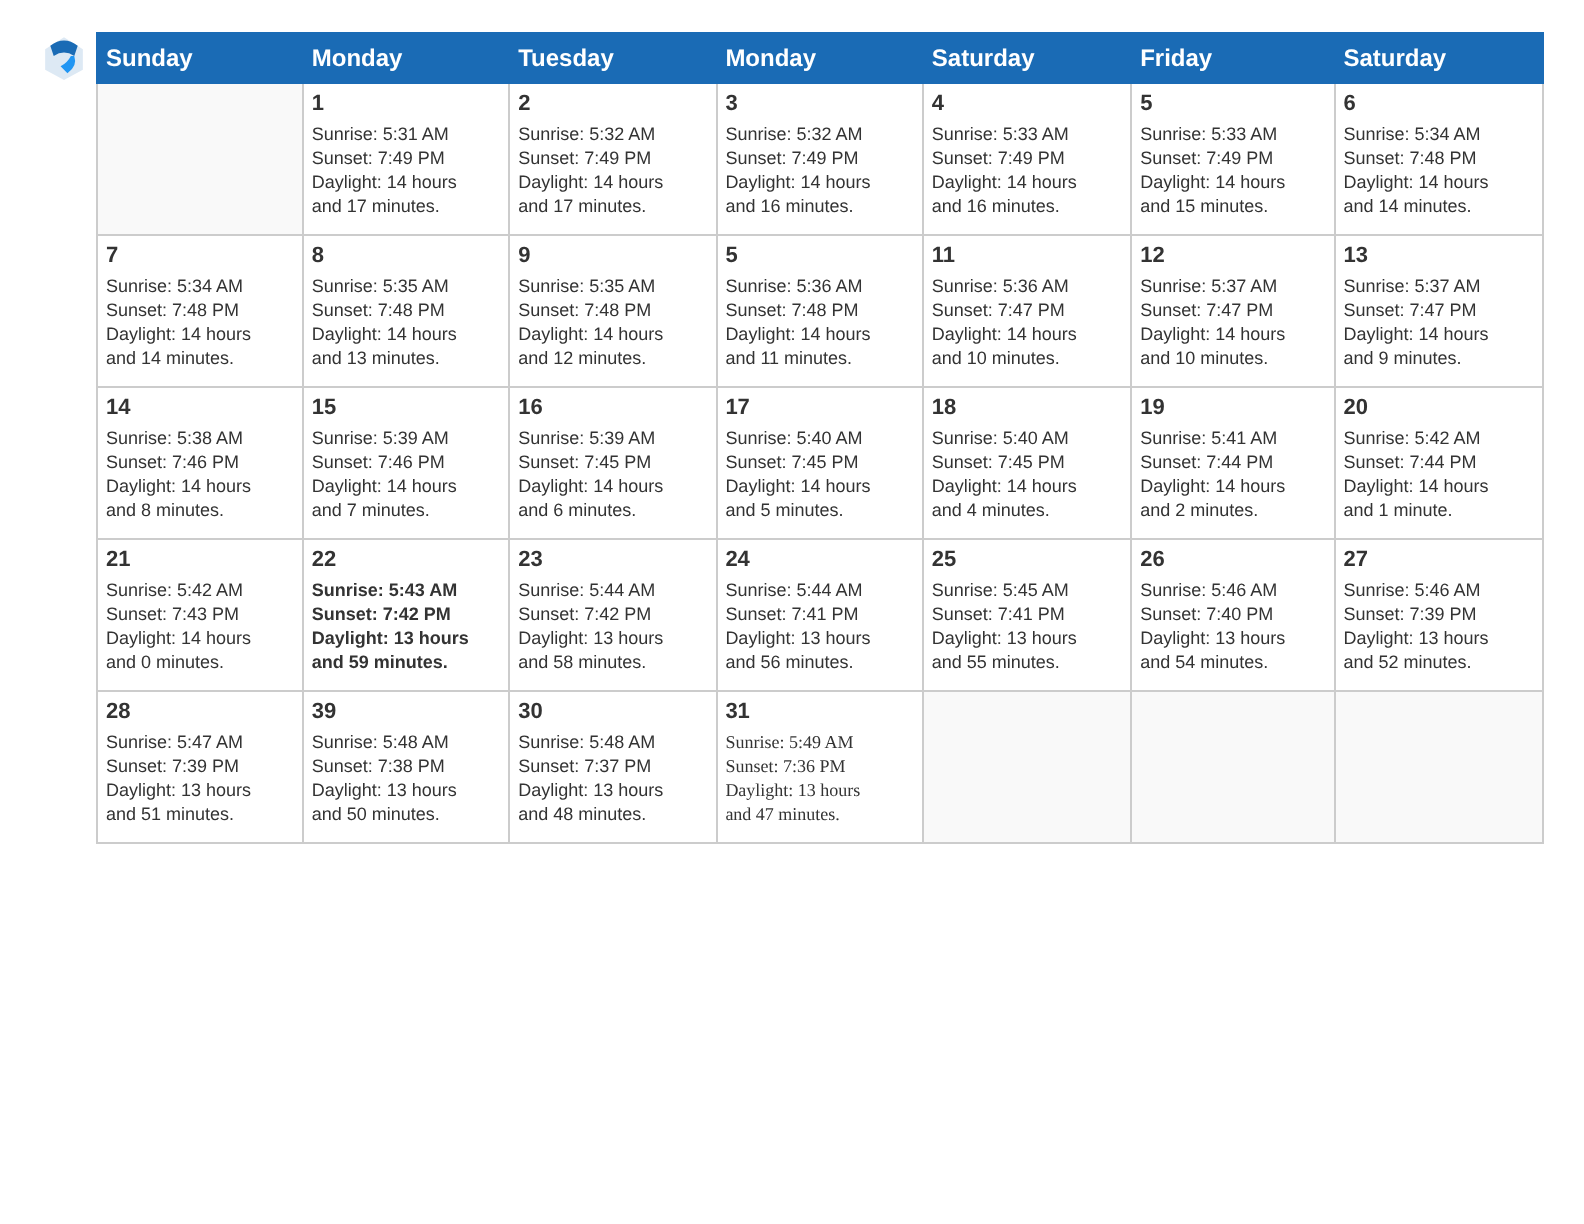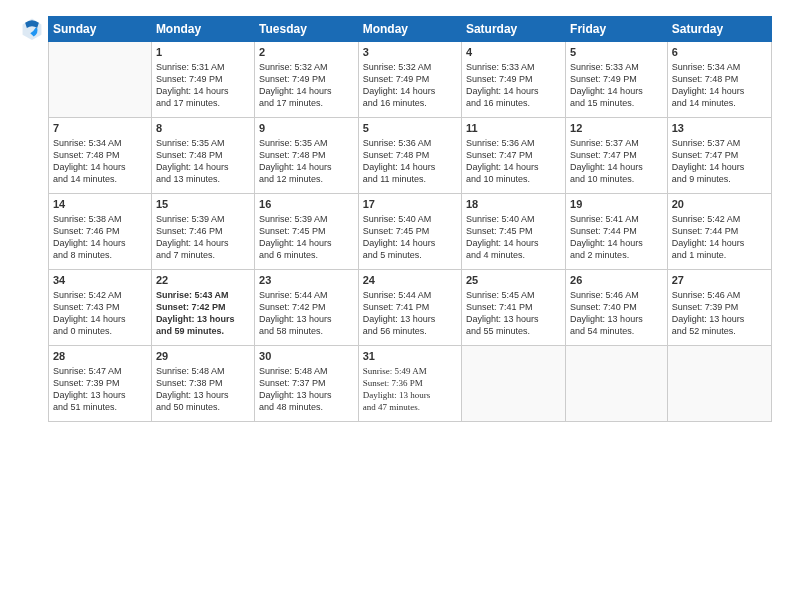--- a/index.html
+++ b/index.html
@@ -274,21 +274,21 @@
           <td>
             <span class="day-number">20</span>
             <div class="day-info" style="white-space: pre-line;">Sunrise: 5:42 AM
 Sunset: 7:44 PM
 Daylight: 14 hours
 and 1 minute.</div>
           </td>
         </tr>
         <tr class="row-shaded">
           <td>
-            <span class="day-number">34</span>
+            <span class="day-number">21</span>
             <div class="day-info" style="white-space: pre-line;">Sunrise: 5:42 AM
 Sunset: 7:43 PM
 Daylight: 14 hours
 and 0 minutes.</div>
           </td>
           <td>
             <span class="day-number">22</span>
             <div class="day-info" style="white-space: pre-line; font-weight: bold;">Sunrise: 5:43 AM
 Sunset: 7:42 PM
 Daylight: 13 hours
@@ -332,21 +332,21 @@
         </tr>
         <tr>
           <td>
             <span class="day-number">28</span>
             <div class="day-info" style="white-space: pre-line;">Sunrise: 5:47 AM
 Sunset: 7:39 PM
 Daylight: 13 hours
 and 51 minutes.</div>
           </td>
           <td>
-            <span class="day-number">29</span>
+            <span class="day-number">39</span>
             <div class="day-info" style="white-space: pre-line;">Sunrise: 5:48 AM
 Sunset: 7:38 PM
 Daylight: 13 hours
 and 50 minutes.</div>
           </td>
           <td>
             <span class="day-number">30</span>
             <div class="day-info" style="white-space: pre-line;">Sunrise: 5:48 AM
 Sunset: 7:37 PM
 Daylight: 13 hours

